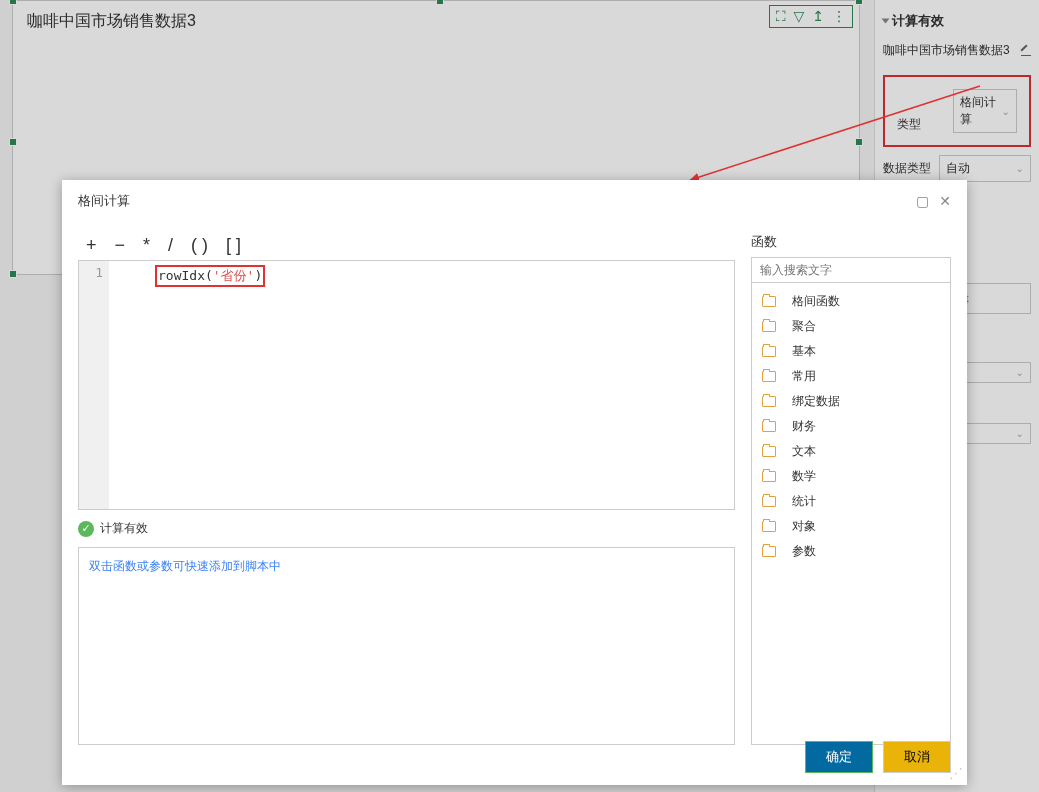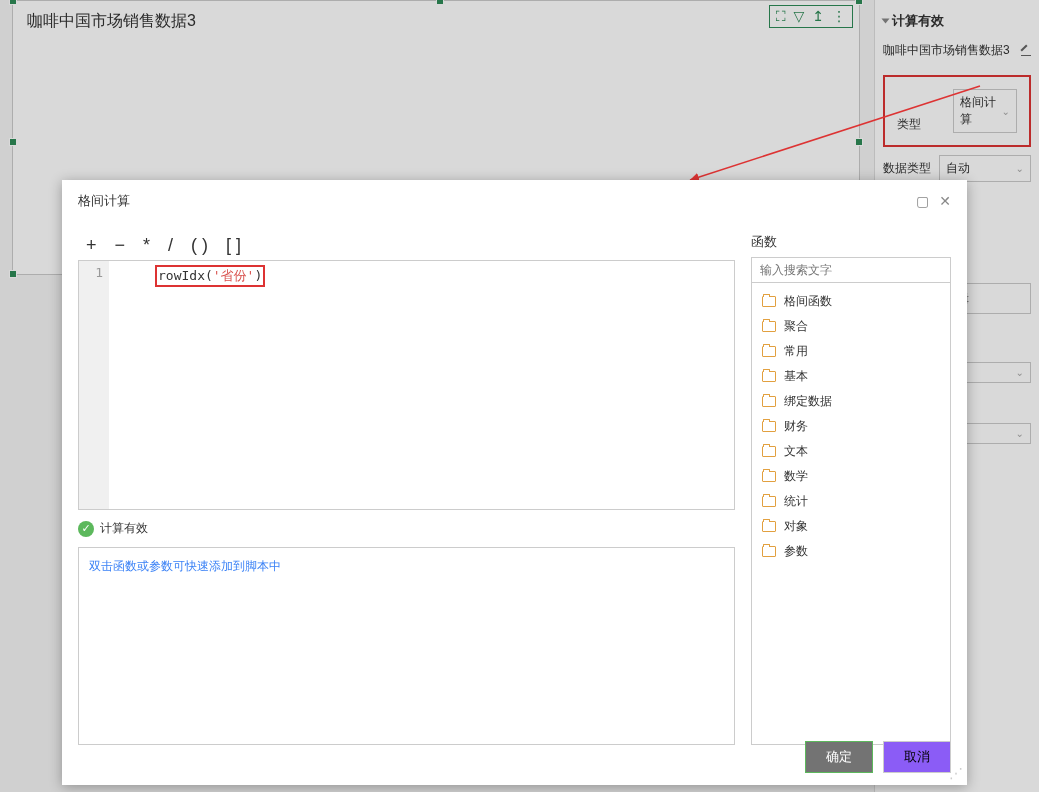--- a/index.html
+++ b/index.html
@@ -47,26 +47,26 @@
 .code-content .func-name { color: #333; }
 .code-content .arg-box { border: 2px solid #d33; padding: 0 1px; display: inline-block; margin-left: 40px; }
 .code-content .arg-literal { color: #d9534f; }
 .valid-msg { display: flex; align-items: center; gap: 6px; padding: 10px 0; }
 .check-circle { width: 16px; height: 16px; border-radius: 50%; background: #5cb85c; display: flex; align-items: center; justify-content: center; color: #fff; font-size: 11px; }
 .help-box { border: 1px solid #ccc; flex: 1; padding: 10px; color: #3b82f6; }
 .func-side { width: 200px; display: flex; flex-direction: column; }
 .func-label { font-size: 13px; padding: 2px 0 6px 0; }
 .func-search { border: 1px solid #ccc; padding: 5px 8px; color: #aaa; font-size: 12px; }
 .func-list { border: 1px solid #ccc; border-top: none; flex: 1; padding: 6px 4px; overflow-y: auto; }
-.func-item { display: flex; align-items: center; gap: 8px; padding: 4px 6px; cursor: pointer; }
+.func-item { display: flex; align-items: center; gap: 16px; padding: 4px 6px; cursor: pointer; }
 .folder-icon { width: 14px; height: 11px; background: #fff; border: 1.5px solid #e2a03f; border-radius: 1px; position: relative; }
 .folder-icon::before { content: ""; position: absolute; top: -3px; left: 0; width: 5px; height: 2px; background: #fff; border: 1.5px solid #e2a03f; border-bottom: none; border-radius: 1px 1px 0 0; }
 .modal-footer { position: absolute; bottom: 0; right: 0; padding: 12px 16px; display: flex; gap: 10px; }
-.btn { padding: 6px 20px; border: 1px solid #ccc; background: #8b5cf6; cursor: pointer; font-size: 13px; }
-.btn-primary { background: #737373; color: #fff; border-color: #5cb85c; }
+.btn { padding: 6px 20px; border: 1px solid #ccc; background: #eab308; cursor: pointer; font-size: 13px; }
+.btn-primary { background: #0369a1; color: #fff; border-color: #5cb85c; }
 
 
 .arrow-line { position: absolute; pointer-events: none; }
 .resize-grip { position: absolute; right: 4px; bottom: 4px; color: #ccc; font-size: 14px; }
 
 
 .edit-icon { width: 10px; height: 10px; display: inline-block; border-bottom: 1px solid #666; position: relative; }
 .edit-icon::before { content:""; position:absolute; left:2px; top:-2px; width:2px; height:8px; background:#666; transform: rotate(45deg); }
 </style>
 </head>
@@ -180,25 +180,25 @@
           <div class="func-item">
             <span class="folder-icon"></span>
             <span>格间函数</span>
           </div>
           <div class="func-item">
             <span class="folder-icon"></span>
             <span>聚合</span>
           </div>
           <div class="func-item">
             <span class="folder-icon"></span>
+            <span>基本</span>
+          </div>
+          <div class="func-item">
+            <span class="folder-icon"></span>
             <span>常用</span>
-          </div>
-          <div class="func-item">
-            <span class="folder-icon"></span>
-            <span>基本</span>
           </div>
           <div class="func-item">
             <span class="folder-icon"></span>
             <span>绑定数据</span>
           </div>
           <div class="func-item">
             <span class="folder-icon"></span>
             <span>财务</span>
           </div>
           <div class="func-item">

